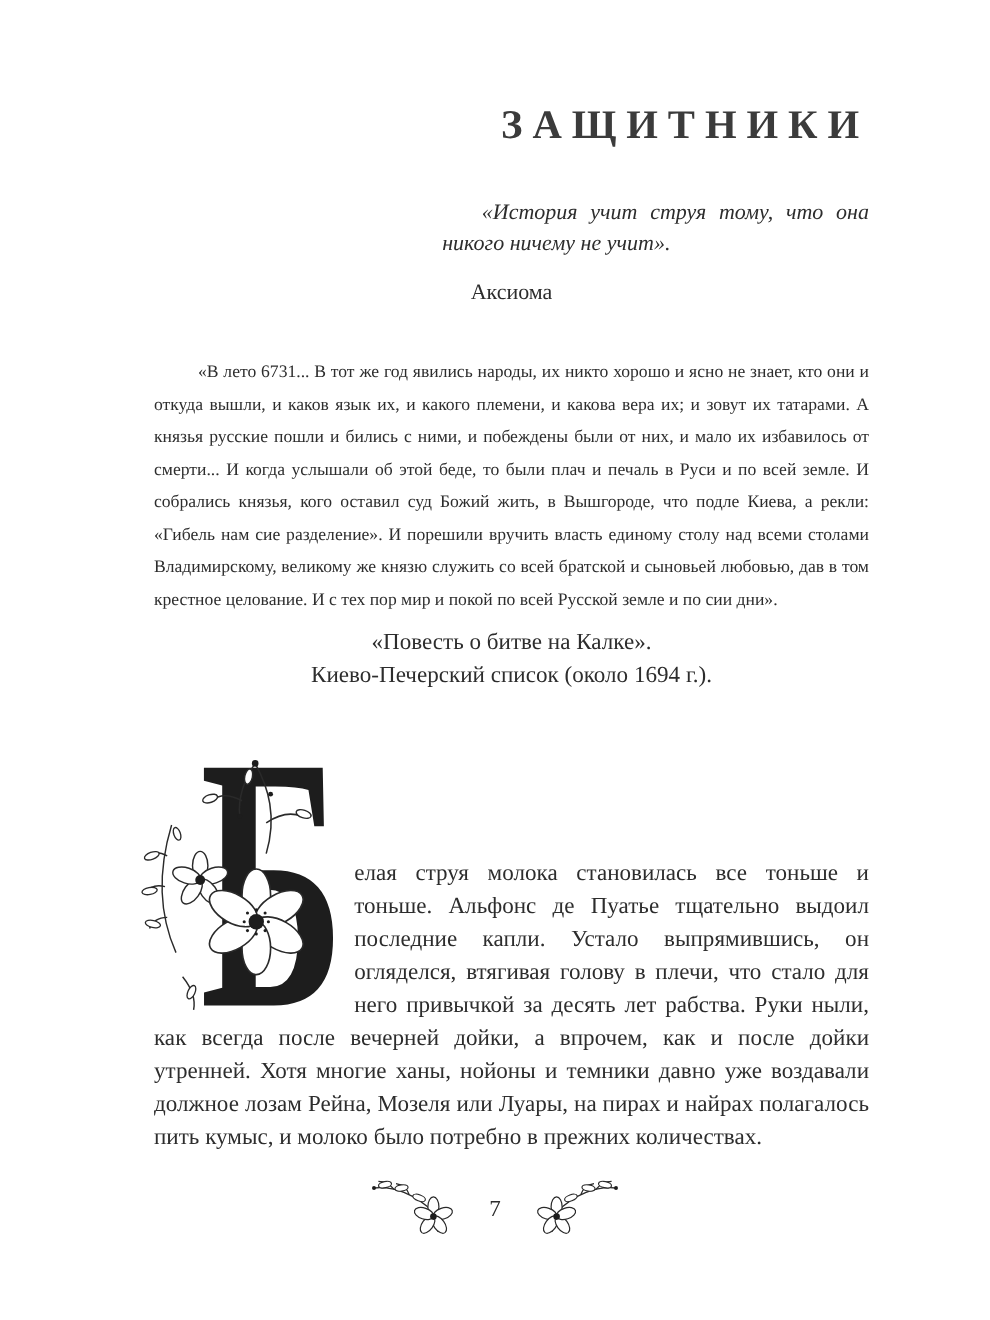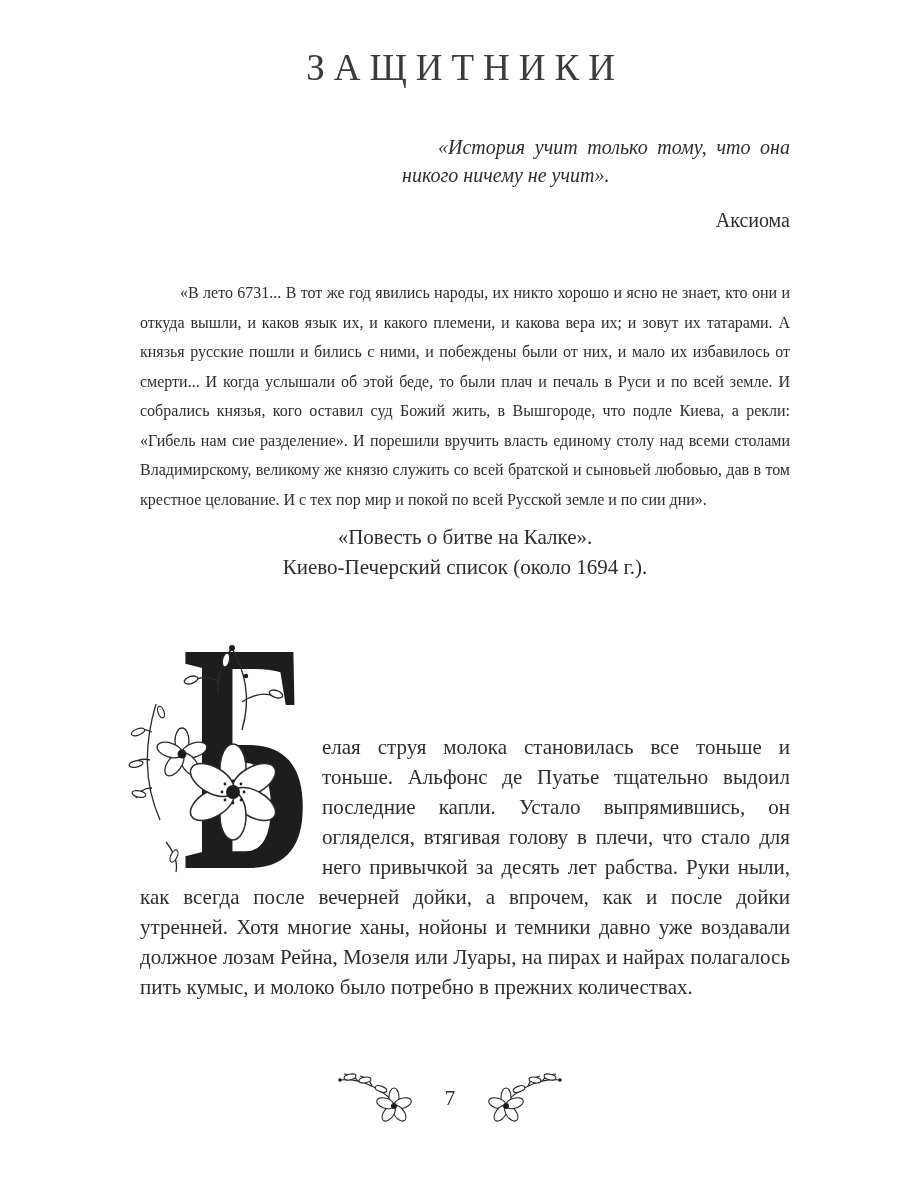--- a/index.html
+++ b/index.html
@@ -14,39 +14,39 @@
     color: #2d2d2d;
     overflow: hidden;
   }
   .content {
     position: absolute;
     left: 140px;
     top: 0;
     width: 650px;
   }
   .title {
-    margin-top: 46px;
-    text-align: center;
+    margin-top: 92px;
+    text-align: right;
     font-size: 37px;
-    font-weight: 400;
+    font-weight: 700;
     letter-spacing: 9px;
     color: #3b3b3b;
   }
   .epigraph {
     margin-top: 44px;
     margin-left: 262px;
     font-style: italic;
     font-size: 20px;
     line-height: 28px;
     text-indent: 36px;
     text-align: justify;
   }
   .epigraph-attribution {
     margin-top: 20px;
-    text-align: right;
+    text-align: center;
     font-size: 20px;
   }
   .chronicle-quote {
     margin-top: 46px;
     font-size: 16px;
     line-height: 29.5px;
     text-indent: 40px;
     text-align: justify;
     hyphens: auto;
   }
@@ -101,21 +101,21 @@
   .ornament.flipped { transform: scaleX(-1); }
 </style>
 </head>
 <body>
 
 <div class="page">
   <div class="content">
 
     <h1 class="title">ЗАЩИТНИКИ</h1>
 
-    <p class="epigraph">«История учит только тому, что она никого ничему не учит».</p>
+    <p class="epigraph">«История учит струя тому, что она никого ничему не учит».</p>
     <p class="epigraph-attribution">Аксиома</p>
 
     <p class="chronicle-quote">«В лето 6731... В тот же год явились народы, их никто хорошо и ясно не знает, кто они и откуда вышли, и каков язык их, и какого племени, и какова вера их; и зовут их татарами. А князья русские пошли и бились с ними, и побеждены были от них, и мало их избавилось от смерти... И когда услышали об этой беде, то были плач и печаль в Руси и по всей земле. И собрались князья, кого оставил суд Божий жить, в Вышгороде, что подле Киева, а рекли: «Гибель нам сие разделение». И порешили вручить власть единому столу над всеми столами Владимирскому, великому же князю служить со всей братской и сыновьей любовью, дав в том крестное целование. И с тех пор мир и покой по всей Русской земле и по сии дни».</p>
     <div class="quote-attribution">
       <div>«Повесть о битве на Калке».</div>
       <div>Киево-Печерский список (около 1694 г.).</div>
     </div>
 
     <p class="body-paragraph">
       <span class="dropcap-wrap">

